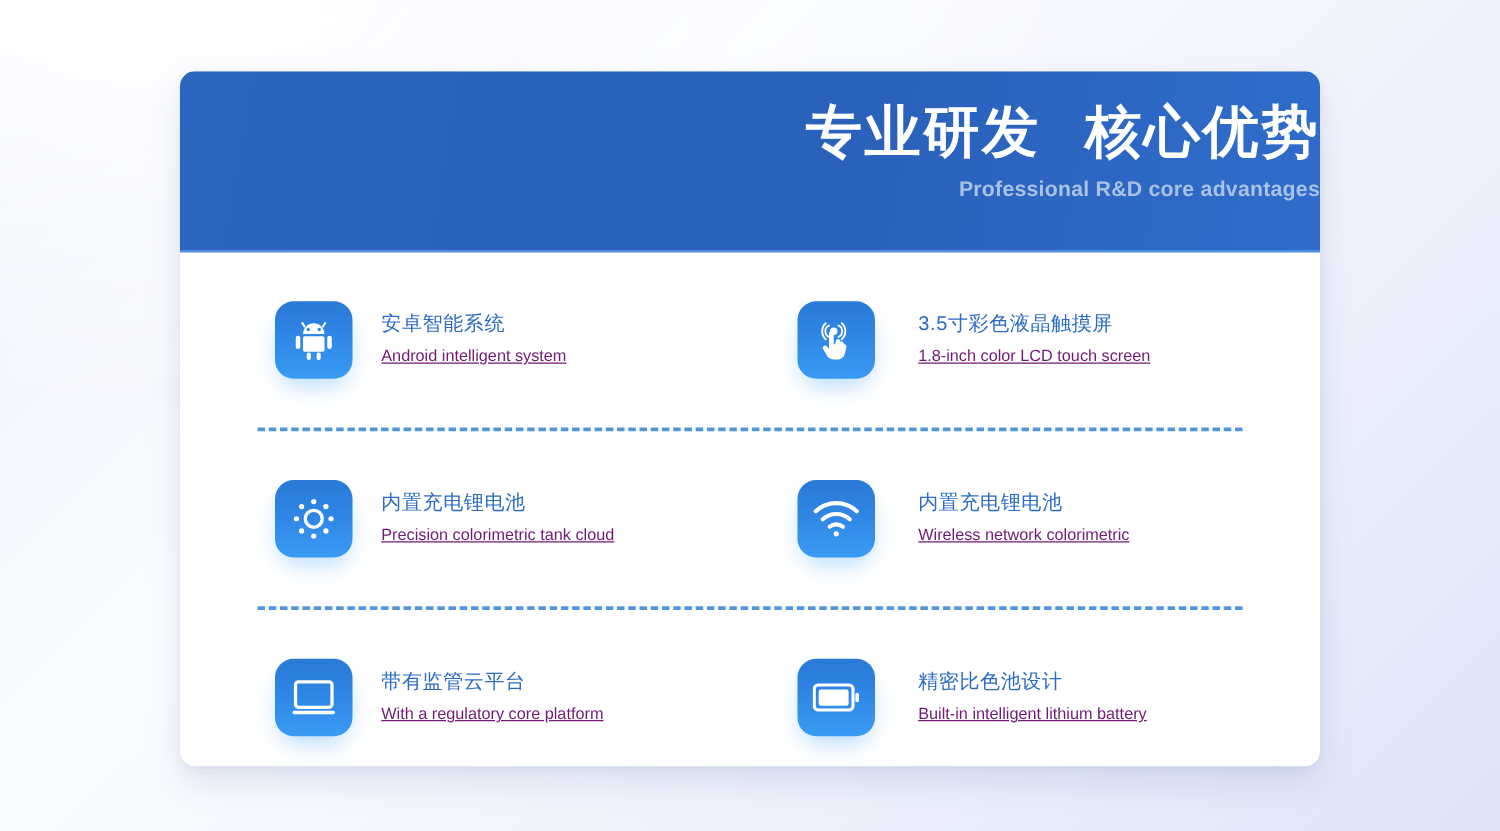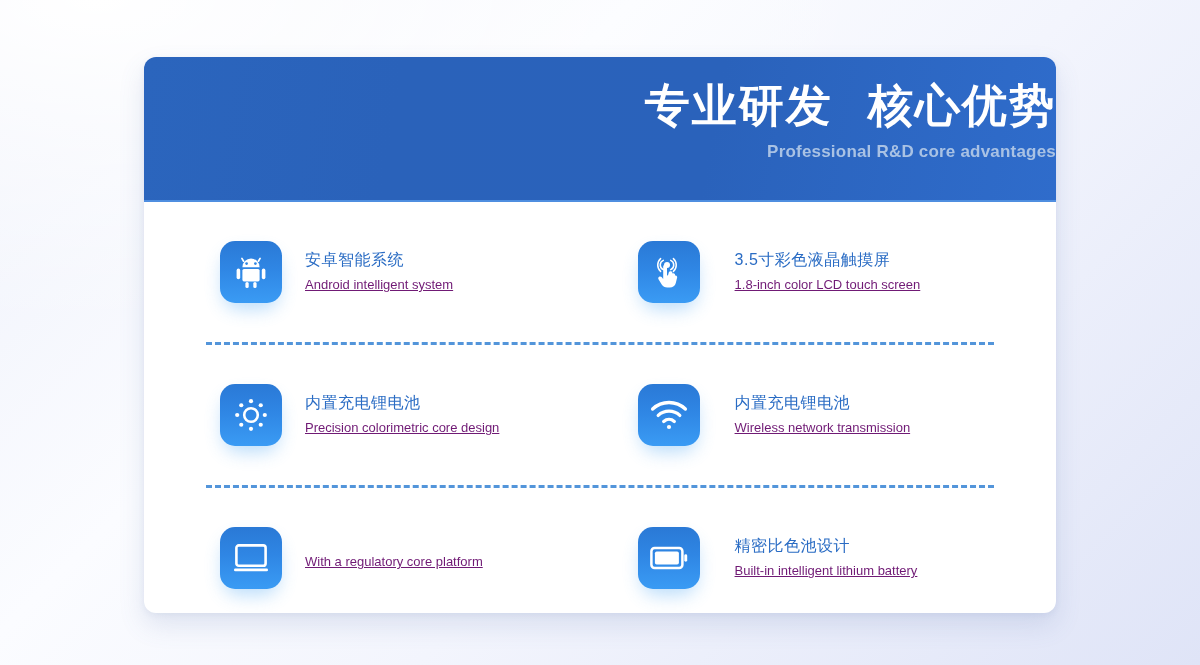--- a/index.html
+++ b/index.html
@@ -240,41 +240,41 @@
                   <circle cx="8.25" cy="8.25" r="2.1" fill="#fff"></circle>
                   <circle cx="27.75" cy="8.25" r="2.1" fill="#fff"></circle>
                   <circle cx="8.25" cy="27.75" r="2.1" fill="#fff"></circle>
                   <circle cx="27.75" cy="27.75" r="2.1" fill="#fff"></circle>
                 </svg>
               </span>
             </div>
           </div>
           <div class="feature-text">
             <p class="feature-title">内置充电锂电池</p>
-            <p class="feature-sub">Precision colorimetric core design</p>
+            <p class="feature-sub">Precision colorimetric tank cloud</p>
           </div>
         </div>
 
         <div class="feature col-right">
           <div class="icon-wrap">
             <div class="icon-glow"></div>
             <div class="icon-tile">
               <span>
                 <svg width="38" height="30" viewBox="0 0 38 30" fill="none">
                   <path d="M2.6 9.0a24 24 0 0 1 32.8 0" stroke="#fff" stroke-width="3.3" stroke-linecap="round"></path>
                   <path d="M8.2 15.4a16 16 0 0 1 21.6 0" stroke="#fff" stroke-width="3.3" stroke-linecap="round"></path>
                   <path d="M13.7 21.4a8.2 8.2 0 0 1 10.6 0" stroke="#fff" stroke-width="3.3" stroke-linecap="round"></path>
                   <circle cx="19" cy="27.0" r="2.1" fill="#fff"></circle>
                 </svg>
               </span>
             </div>
           </div>
           <div class="feature-text">
             <p class="feature-title">内置充电锂电池</p>
-            <p class="feature-sub">Wireless network transmission</p>
+            <p class="feature-sub">Wireless network colorimetric</p>
           </div>
         </div>
 
       </div>
 
       <div class="divider"></div>
 
       <div class="feature-row-inner">
 
         <div class="feature col-left">
@@ -283,20 +283,21 @@
             <div class="icon-tile">
               <span>
                 <svg width="36" height="30" viewBox="0 0 36 30" fill="none">
                   <rect x="3.4" y="2.4" width="29.2" height="20.4" rx="2.4" stroke="#fff" stroke-width="2.6"></rect>
                   <rect x="1.0" y="25.6" width="34" height="2.7" rx="1.35" fill="#fff"></rect>
                 </svg>
               </span>
             </div>
           </div>
           <div class="feature-text">
+            <p class="feature-title">带有监管云平台</p>
             <p class="feature-sub">With a regulatory core platform</p>
           </div>
         </div>
 
         <div class="feature col-right">
           <div class="icon-wrap">
             <div class="icon-glow"></div>
             <div class="icon-tile">
               <span>
                 <svg width="38" height="24" viewBox="0 0 38 24" fill="none">

